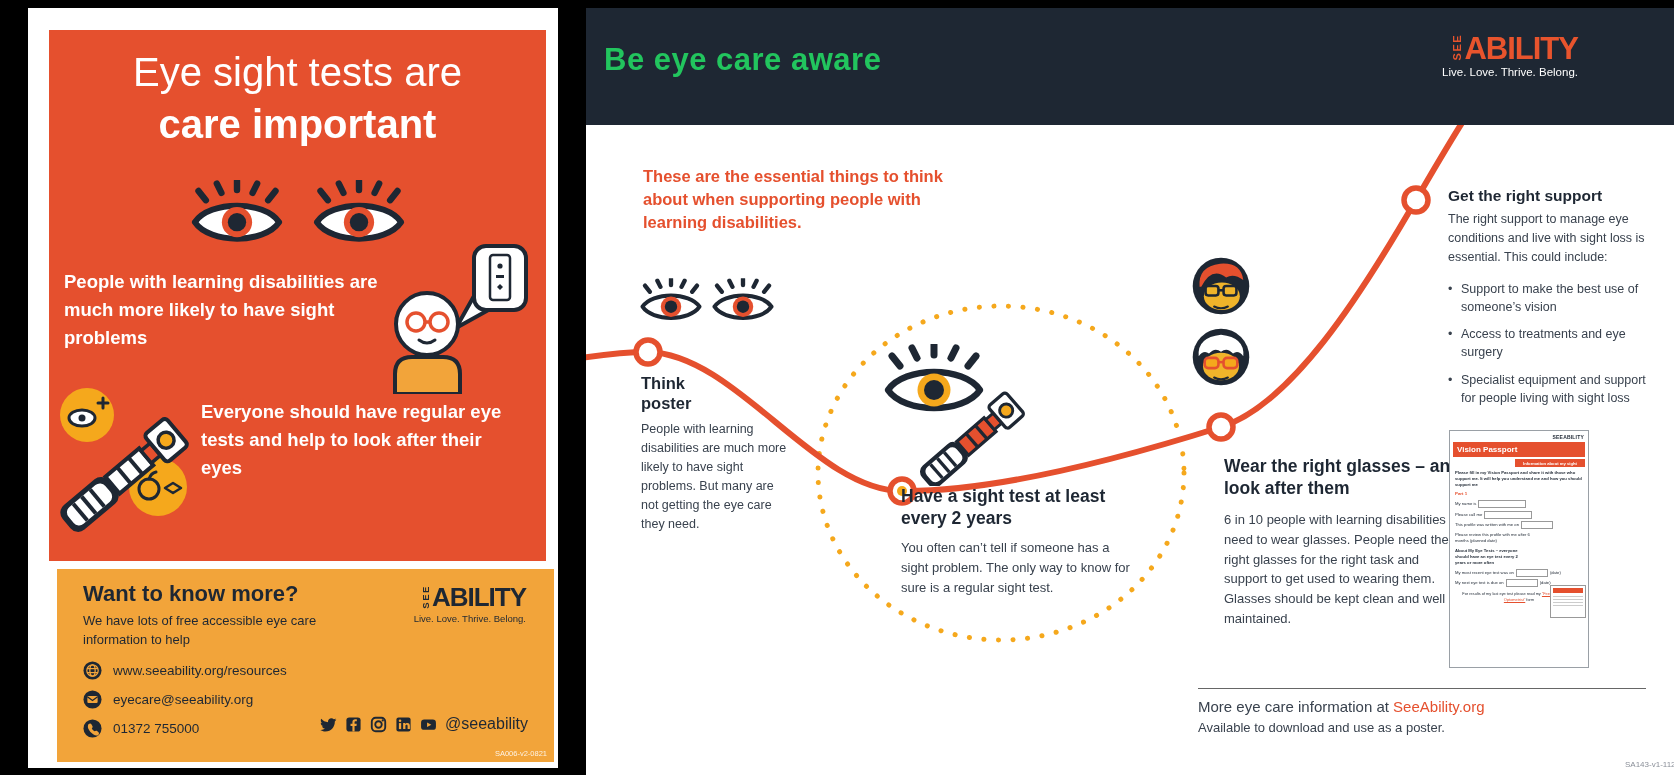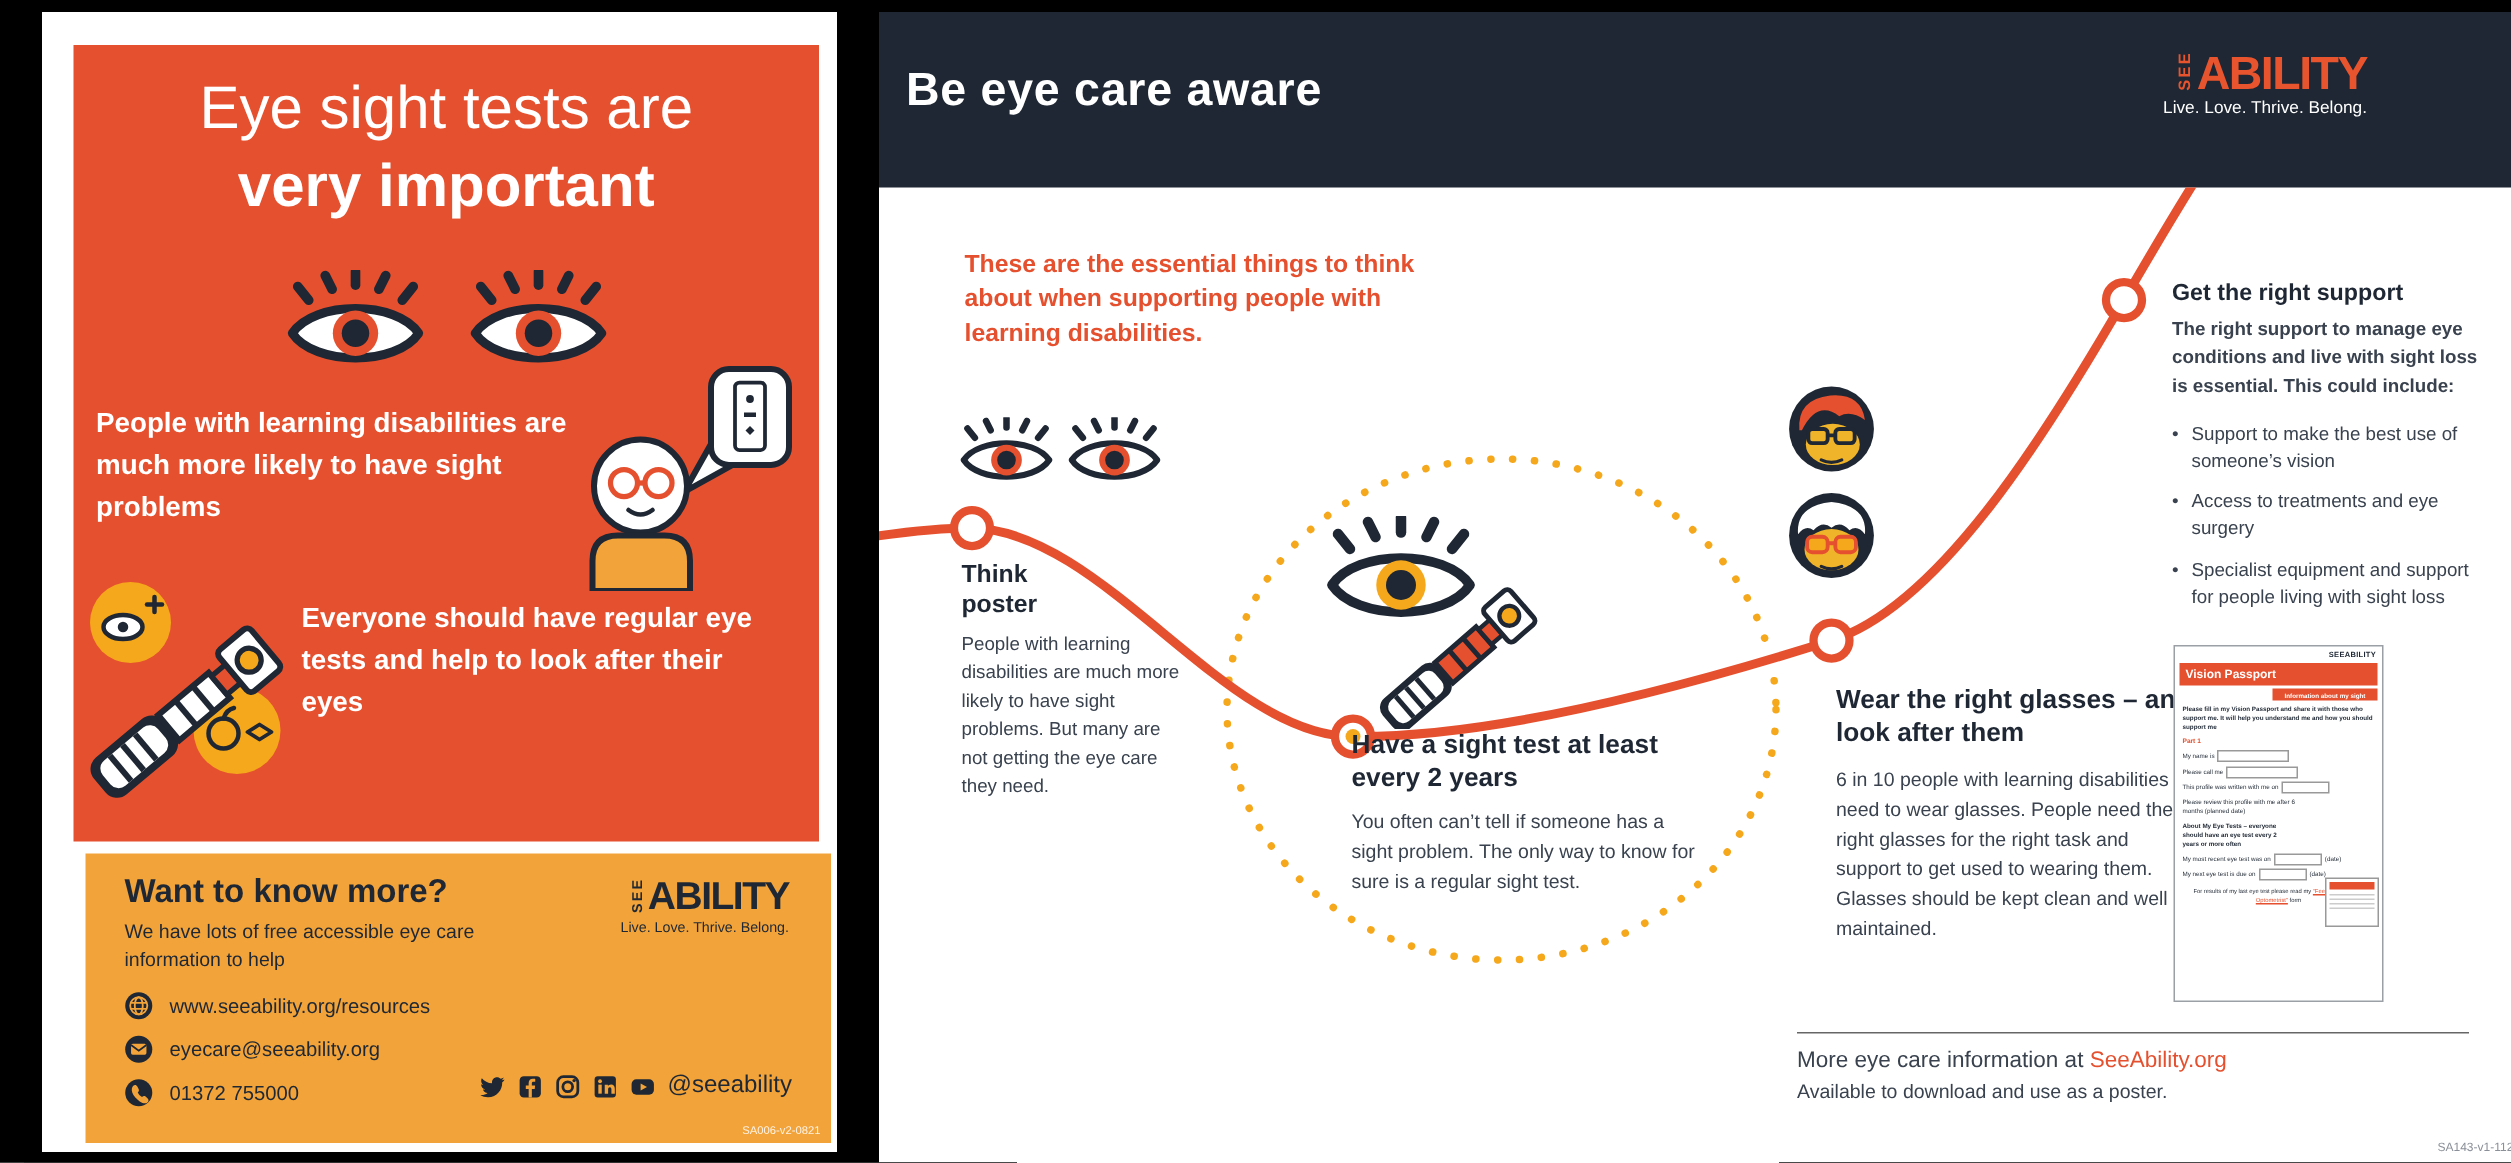--- a/index.html
+++ b/index.html
@@ -31,21 +31,21 @@
   .lp-contacts{position:absolute;left:26px;top:92px;display:flex;flex-direction:column;gap:10px;}
   .contact-row{display:flex;align-items:center;gap:11px;color:#1E2733;font-size:13.5px;}
   .contact-row svg{width:19px;height:19px;flex:none;}
   .lp-social{position:absolute;right:26px;top:146px;display:flex;align-items:center;gap:8px;
              color:#1E2733;font-size:16px;justify-content:flex-end;}
   .lp-social svg{width:17px;height:17px;}
   .lp-code{position:absolute;right:7px;bottom:4px;font-size:7.5px;color:#fff;opacity:.85;}
   
   .poster-right{position:absolute;left:570px;top:8px;width:1104px;height:767px;background:#fff;overflow:hidden;}
   .rp-header{position:absolute;left:0;top:0;right:0;height:117px;background:#1E2733;}
-  .rp-title{position:absolute;left:18px;top:34px;font-size:31px;font-weight:bold;color:#ffffff;letter-spacing:.5px;}
+  .rp-title{position:absolute;left:18px;top:34px;font-size:31px;font-weight:bold;color:#22c55e;letter-spacing:.5px;}
   .rp-logo{position:absolute;right:112px;top:26px;color:#E8542D;text-align:right;}
   .rp-logo .brandlogo .see{font-size:11px;}
   .rp-logo .brandlogo .ability{font-size:31px;}
   .rp-logo .tagline{font-size:11.5px;margin-top:3px;color:#fff;}
   .rp-curve{position:absolute;left:0;top:117px;width:1104px;height:650px;}
   .rp-intro{position:absolute;left:57px;top:157px;width:305px;color:#E5502E;font-weight:bold;
             font-size:16.5px;line-height:1.38;}
   .rp-eyes{position:absolute;left:54px;top:270px;display:flex;gap:10px;}
   .rp-eyes svg{width:62px;height:45px;}
   .step-h{position:absolute;font-weight:bold;color:#1E2733;line-height:1.25;}
@@ -53,21 +53,21 @@
   .th-think{left:55px;top:366px;font-size:16.5px;width:70px;line-height:1.2;}
   .tb-think{left:55px;top:412px;width:152px;font-size:12.5px;}
   .sight-icon{position:absolute;left:298px;top:336px;width:178px;height:142px;}
   .th-sight{left:315px;top:478px;font-size:17.5px;width:222px;}
   .tb-sight{left:315px;top:530px;width:235px;font-size:13px;}
   .faces{position:absolute;left:605px;top:248px;display:flex;flex-direction:column;gap:11px;}
   .faces svg{width:60px;height:60px;}
   .th-glasses{left:638px;top:448px;font-size:17.5px;width:240px;}
   .tb-glasses{left:638px;top:502px;width:228px;font-size:13px;}
   .th-support{left:862px;top:178px;font-size:15.5px;}
-  .tb-support{left:862px;top:202px;width:210px;font-size:12.5px;line-height:1.5;font-weight:bold;}
+  .tb-support{left:862px;top:202px;width:210px;font-size:12.5px;line-height:1.5;}
   .support-bullets{position:absolute;left:862px;top:272px;width:214px;margin:0;padding:0;list-style:none;
                    color:#39424E;font-size:12.5px;line-height:1.45;}
   .support-bullets li{position:relative;padding-left:13px;}
   .support-bullets li + li{margin-top:9px;}
   .support-bullets li::before{content:"\2022";position:absolute;left:0;top:0;color:#39424E;}
   .rp-divider{position:absolute;left:612px;top:680px;width:448px;border-top:1px solid #666;}
   .rp-more{position:absolute;left:612px;top:690px;font-size:15px;color:#39424E;}
   .rp-more .lnk{color:#E5502E;}
   .rp-more-sub{position:absolute;left:612px;top:712px;font-size:13px;color:#39424E;}
   .rp-code{position:absolute;right:10px;top:752px;font-size:8px;color:#8a8f98;}
@@ -127,21 +127,21 @@
     </symbol>
   </defs>
 </svg>
 
 <div id="canvas">
 
   <div class="poster-left">
     <div class="lp-orange">
       <div class="lp-title">
         <div class="t1">Eye sight tests are</div>
-        <div class="t2">very important</div>
+        <div class="t2">care important</div>
       </div>
       <div class="lp-eyes">
         <svg viewBox="0 0 100 72">
             <use href="#sym-eye" width="100" height="72"></use>
           </svg>
         <svg viewBox="0 0 100 72">
             <use href="#sym-eye" width="100" height="72"></use>
           </svg>
       </div>
       <div class="lp-para1">People with learning disabilities are much more likely to have sight problems</div>

